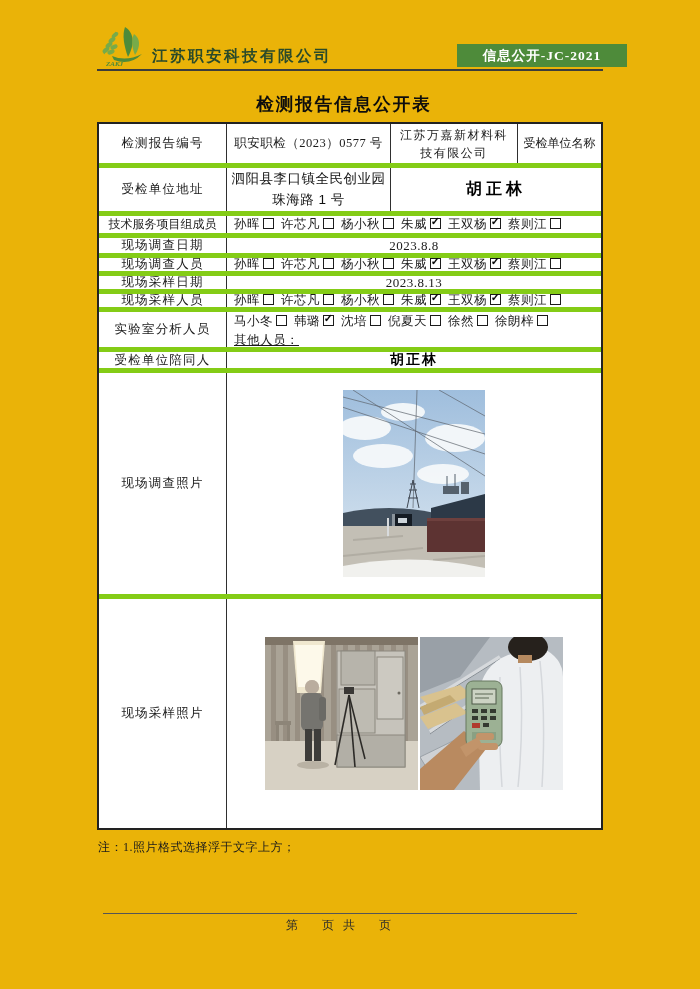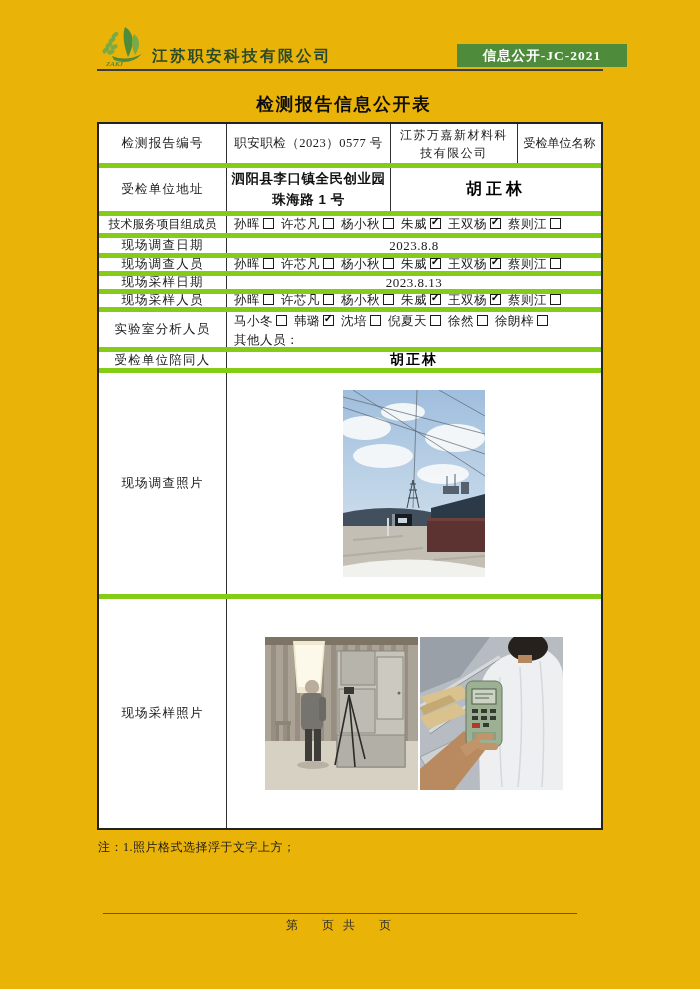--- a/index.html
+++ b/index.html
@@ -25,29 +25,29 @@
   .tc:first-child{border-left:none;}
   .c1{width:127px;flex:none;}
   .c2{width:164px;flex:none;}
   .c3{width:84px;flex:none;}
   .c4{flex:1;}
   .cspan{flex:1;}
   .lbl{font-size:12.5px;letter-spacing:1.2px;color:#1b1b1b;}
   .lbl-tight{letter-spacing:0;font-size:12px;}
   .v-report{font-size:12.5px;letter-spacing:0.5px;}
   .v-unitname{font-size:12px;letter-spacing:1.5px;line-height:1.5;}
-  .v-address{font-family:"Liberation Sans","DejaVu Sans",sans-serif;font-size:13.5px;font-weight:700;color:#111;line-height:1.5;letter-spacing:0.5px;}
+  .v-address{font-family:"Liberation Sans","DejaVu Sans",sans-serif;font-size:13.5px;font-weight:400;color:#111;line-height:1.5;letter-spacing:0.5px;}
   .v-name{font-size:16px;font-weight:bold;letter-spacing:4px;color:#000;}
   .v-date{font-size:13px;letter-spacing:0.5px;}
   .members{justify-content:flex-start;padding-left:7px;text-align:left;flex-wrap:nowrap;white-space:nowrap;}
   .member{margin-right:7px;font-size:12.5px;letter-spacing:0.5px;white-space:nowrap;}
   .cb{width:11px;height:11px;border:1.4px solid #1b1b1b;display:inline-block;margin-left:3px;position:relative;top:1px;box-sizing:border-box;background:#fff;}
   .cb.checked::after{content:"✓";position:absolute;left:-1px;top:-4px;width:11px;text-align:center;font-size:11px;font-weight:bold;color:#0c0c0c;}
   .lab{flex-direction:column;align-items:flex-start;justify-content:center;padding-left:7px;text-align:right;}
-  .lab .line2{font-size:12.5px;letter-spacing:0.5px;margin-top:2px;}
+  .lab .line2{font-size:12.5px;letter-spacing:0.5px;margin-top:2px;text-decoration:underline;}
   .photocell{padding:0;}
   .photos2{gap:2px;}
 
   
   .note{position:absolute;left:98px;top:839px;font-size:12px;letter-spacing:0.5px;color:#1b1b1b;}
   .f-rule{position:absolute;left:103px;top:913px;width:474px;border-top:1px solid #555;}
   .f-page{position:absolute;left:103px;top:917px;width:474px;text-align:center;font-size:12px;letter-spacing:3px;color:#2b2b2b;}
 </style>
 </head>
 <body>

